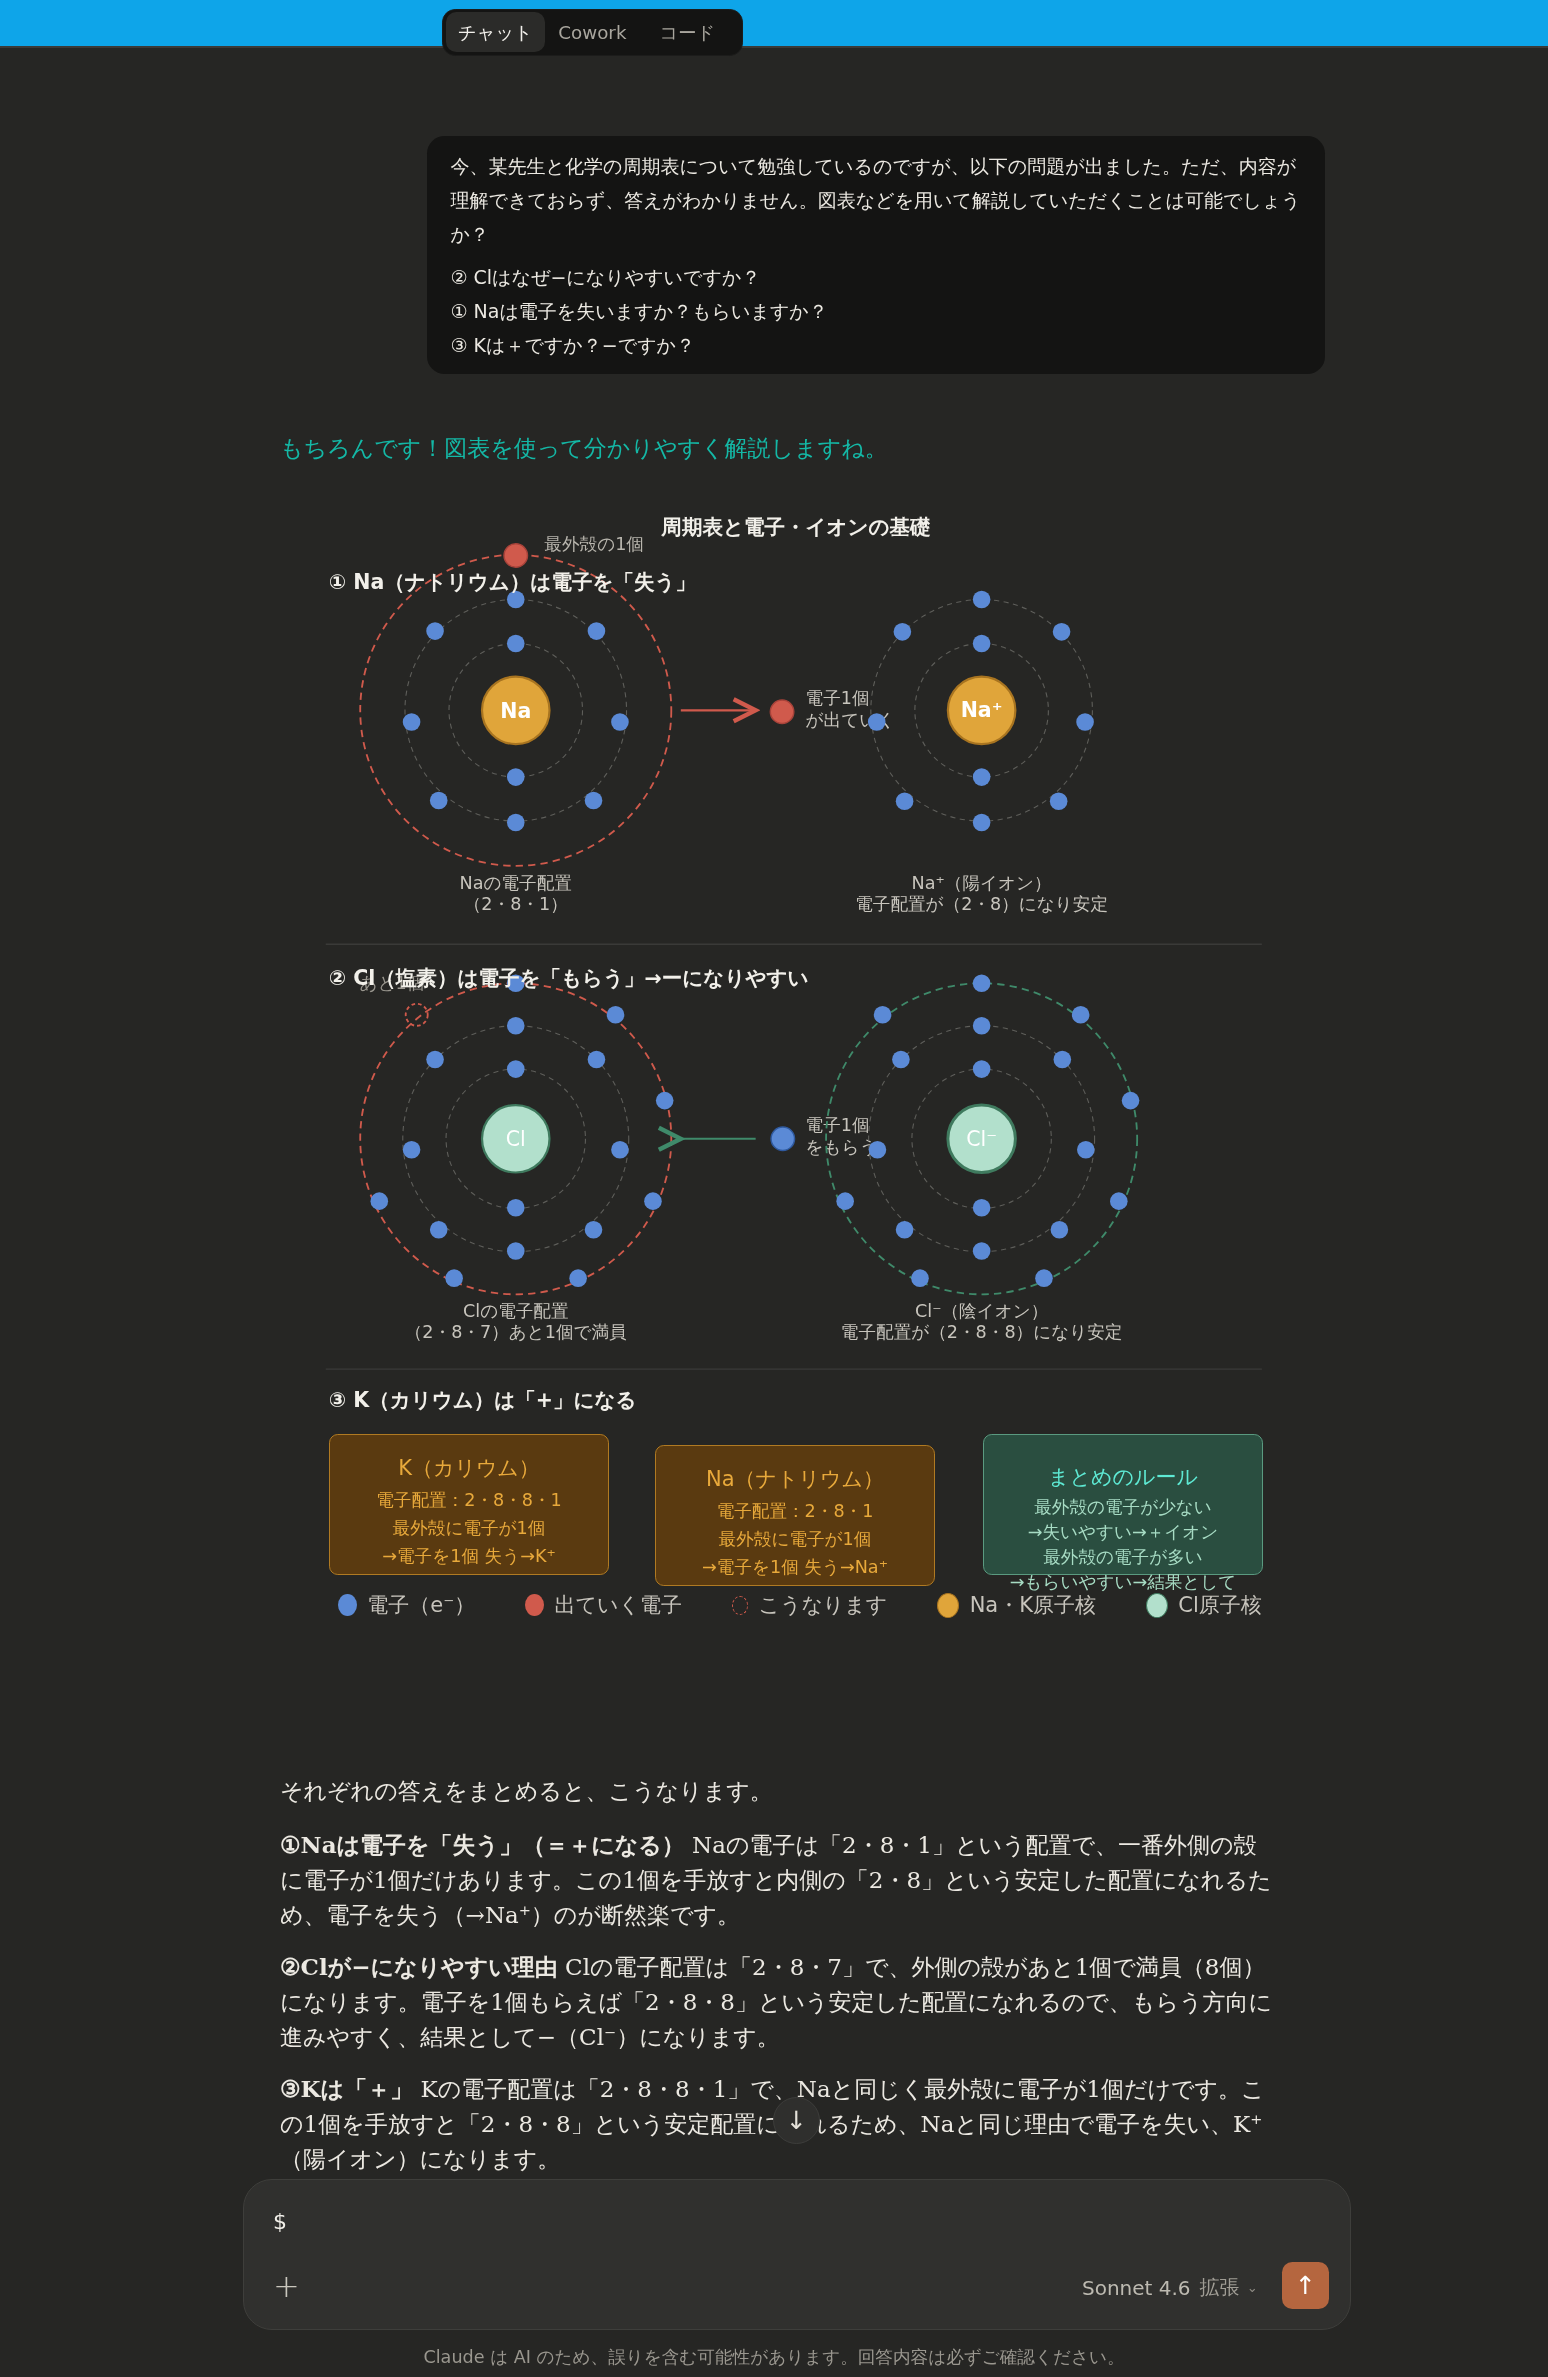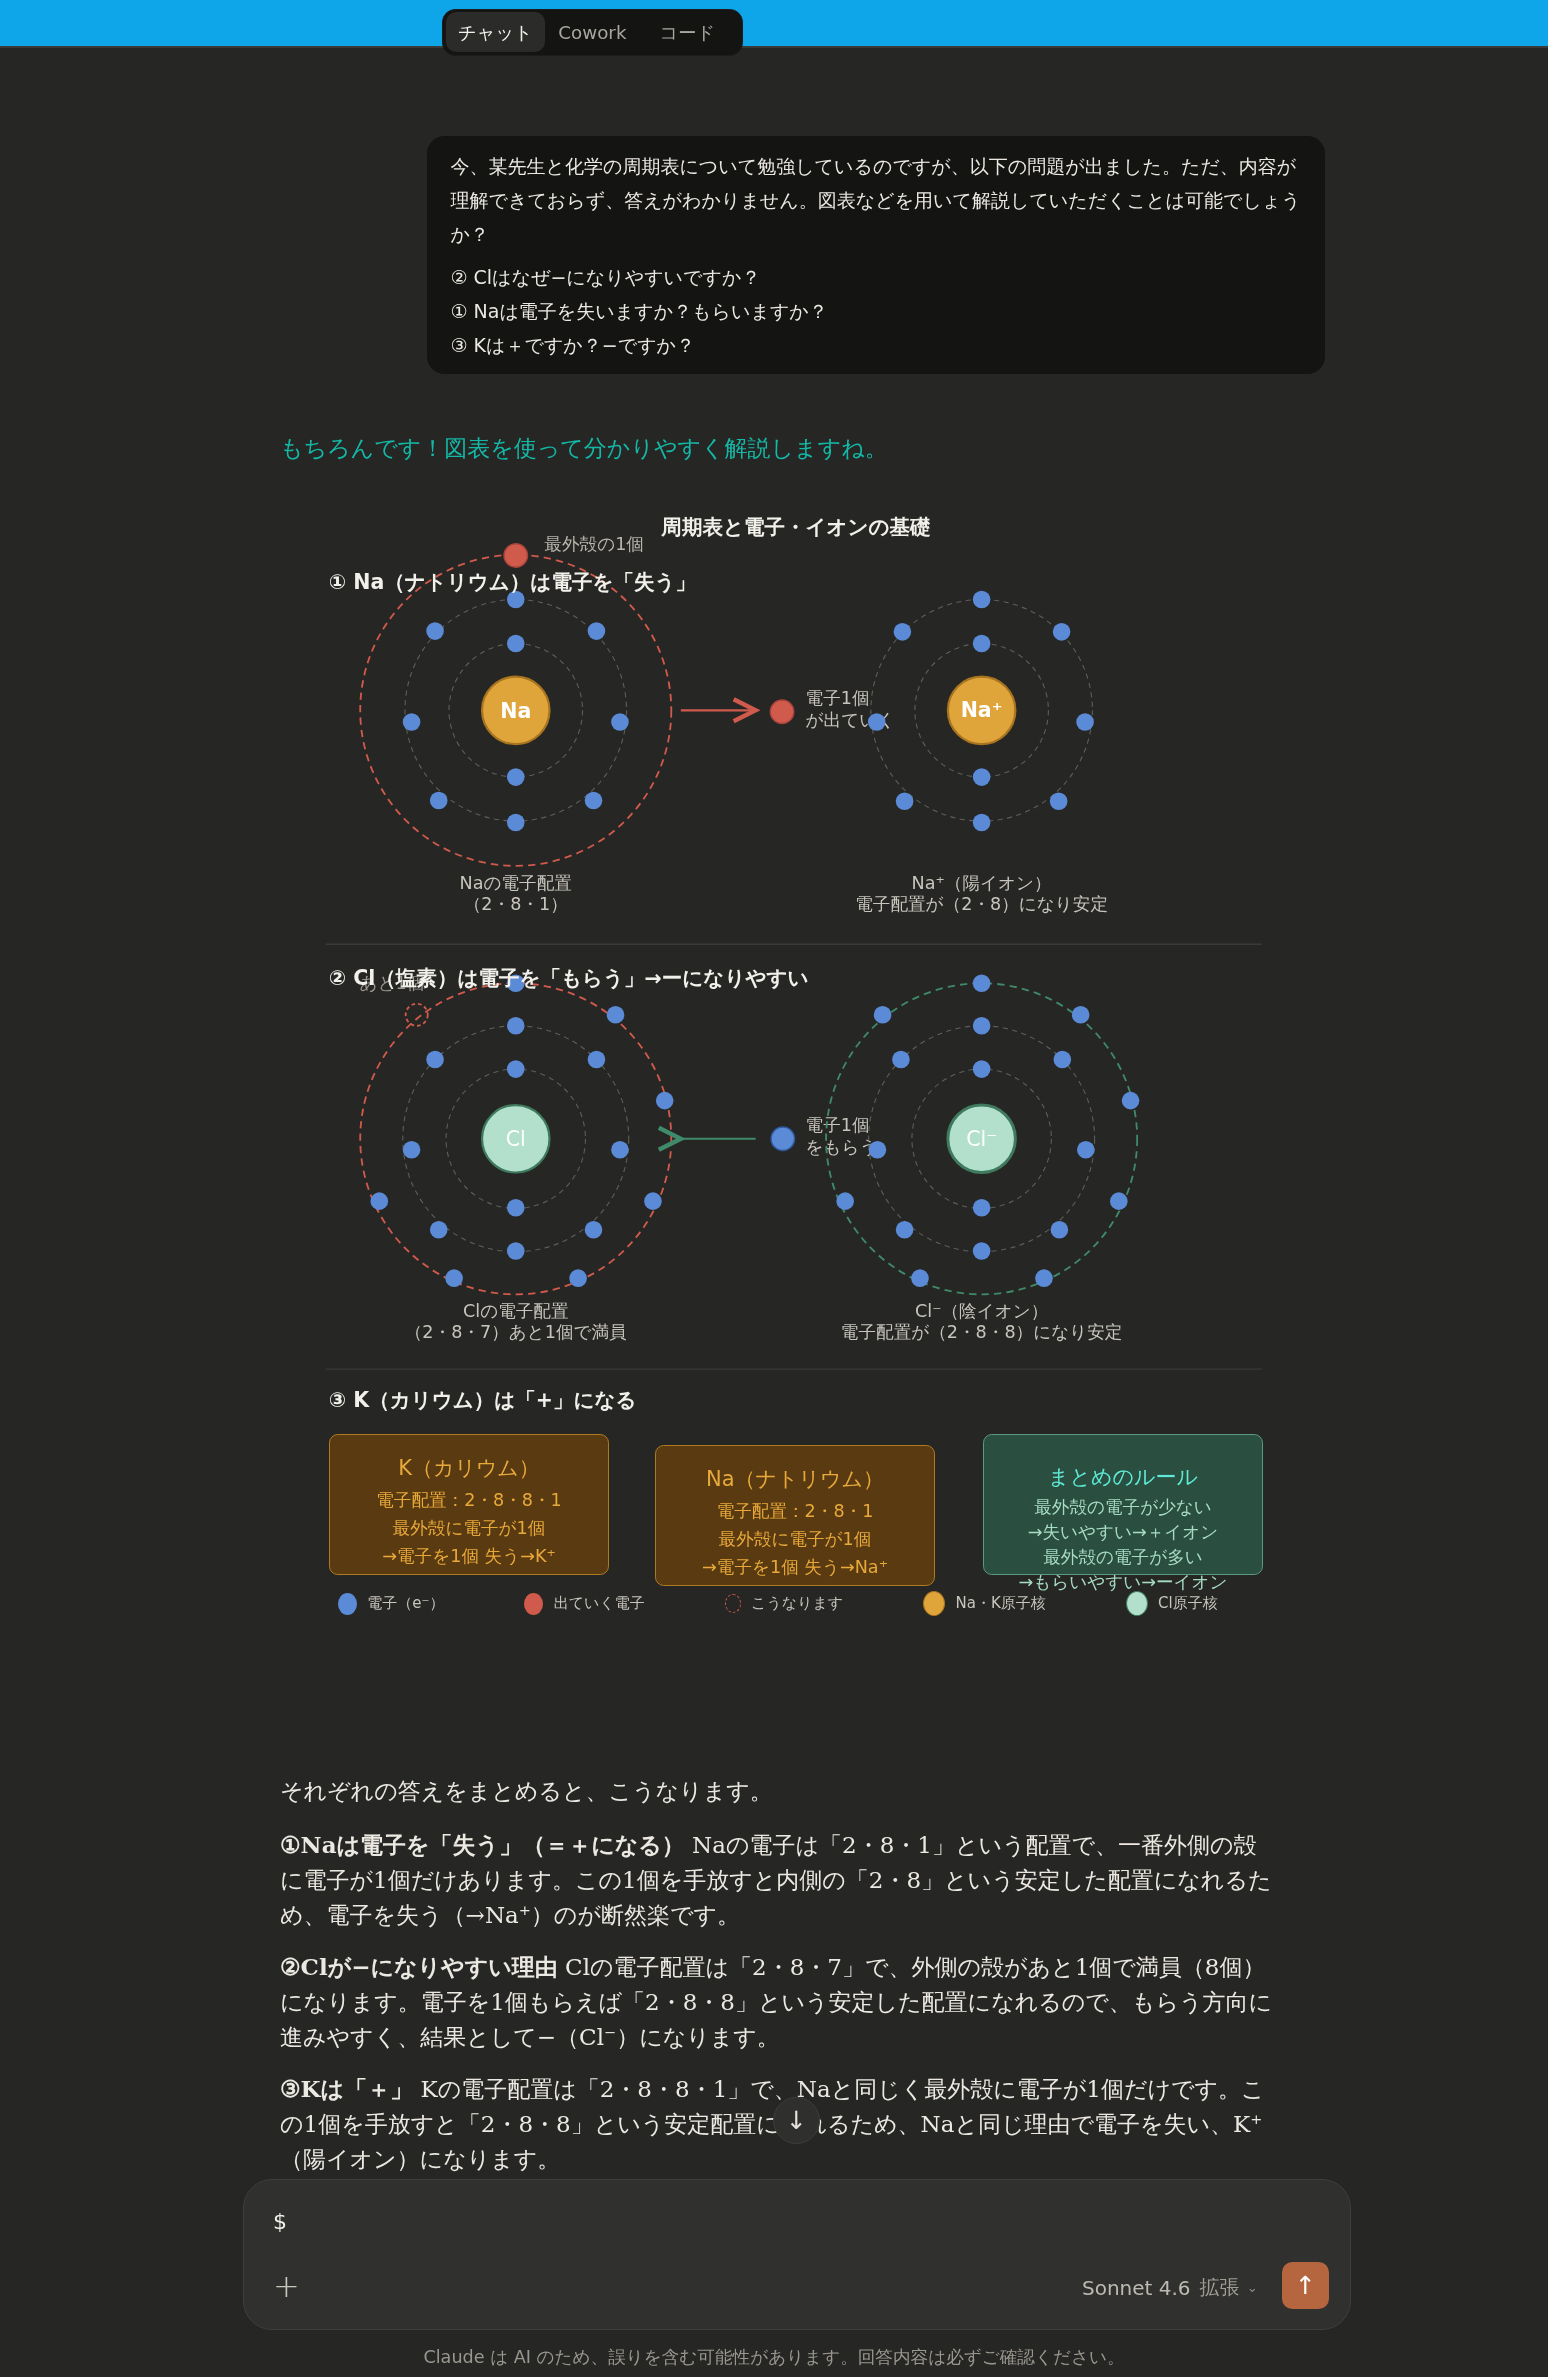--- a/index.html
+++ b/index.html
@@ -22,21 +22,21 @@
   .svg-text { font-family: "DejaVu Sans", "Liberation Sans", sans-serif; }
 
   .card { position: absolute; border-radius: 8.8px; text-align: center; }
   .card.orange { background: #5a3a10; border: 1.5px solid #b07a22; color: #e8a93b; }
   .card.green { background: #2a4e40; border: 1.5px solid #5a9a80; color: #a7dcc4; }
   .card .title { font-size: 21px; margin-top: 19px; margin-bottom: 4.4px; }
   .card .line { font-size: 17.6px; line-height: 28px; }
   .card.green .title { margin-top: 28px; color: #5eead4; font-family: Liberation Serif, serif; }
   .card.green .line { line-height: 25px; }
 
-  .legend { position: absolute; left: 338px; top: 1591px; display: flex; align-items: center; font-size: 15px; color: #c8c5bd; gap: 30px; }
+  .legend { position: absolute; left: 338px; top: 1591px; display: flex; align-items: center; font-size: 21px; color: #c8c5bd; }
   .legend-item { display: flex; align-items: center; margin-right: 50px; }
   .legend-dot { width: 19px; height: 22px; border-radius: 50%; margin-right: 10.3px; }
 
   .answer { position: absolute; left: 280px; width: 998px; font-family: "DejaVu Serif", "Liberation Serif", serif; font-size: 23px; line-height: 35px; color: #ece9e2; }
   .answer b { font-weight: bold; }
 
   .scroll-down { position: absolute; left: 773px; top: 2097px; width: 47px; height: 47px; border-radius: 50%; background: #2f2f2d; border: 1.5px solid #3d3d3b; color: #e5e2da; font-size: 25px; display: flex; align-items: center; justify-content: center; }
 
   .composer { position: absolute; left: 243px; top: 2179px; width: 1108px; height: 151px; background: #30302e; border: 1.5px solid #3e3e3b; border-radius: 29px; }
   .composer-input { position: absolute; left: 29px; top: 29px; font-size: 22px; color: #f2f0ea; }
@@ -213,21 +213,21 @@
   <div class="title">Na（ナトリウム）</div>
   <div class="line">電子配置：2・8・1</div>
   <div class="line">最外殻に電子が1個</div>
   <div class="line">→電子を1個 失う→Na⁺</div>
 </div>
 <div class="card green" style="left:983px; top:1434px; width:280px; height:141px; overflow:visible;">
   <div class="title">まとめのルール</div>
   <div class="line">最外殻の電子が少ない</div>
   <div class="line">→失いやすい→＋イオン</div>
   <div class="line">最外殻の電子が多い</div>
-  <div class="line">→もらいやすい→ーイオン</div>
+  <div class="line">→もらいやすい→結果として</div>
 </div>
 
 <div class="legend">
   <div class="legend-item">
     <span class="legend-dot" style="background:#5b8ad6;"></span>
     <span>電子（e⁻）</span>
   </div>
   <div class="legend-item">
     <span class="legend-dot" style="background:#d05a4c;"></span>
     <span>出ていく電子</span>

